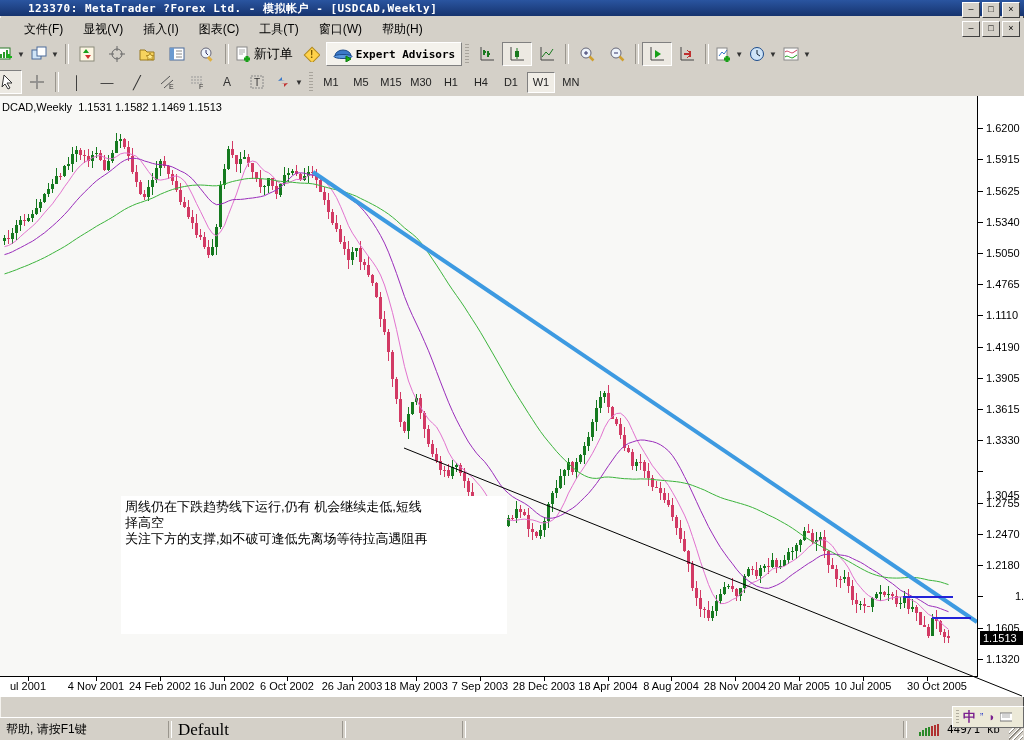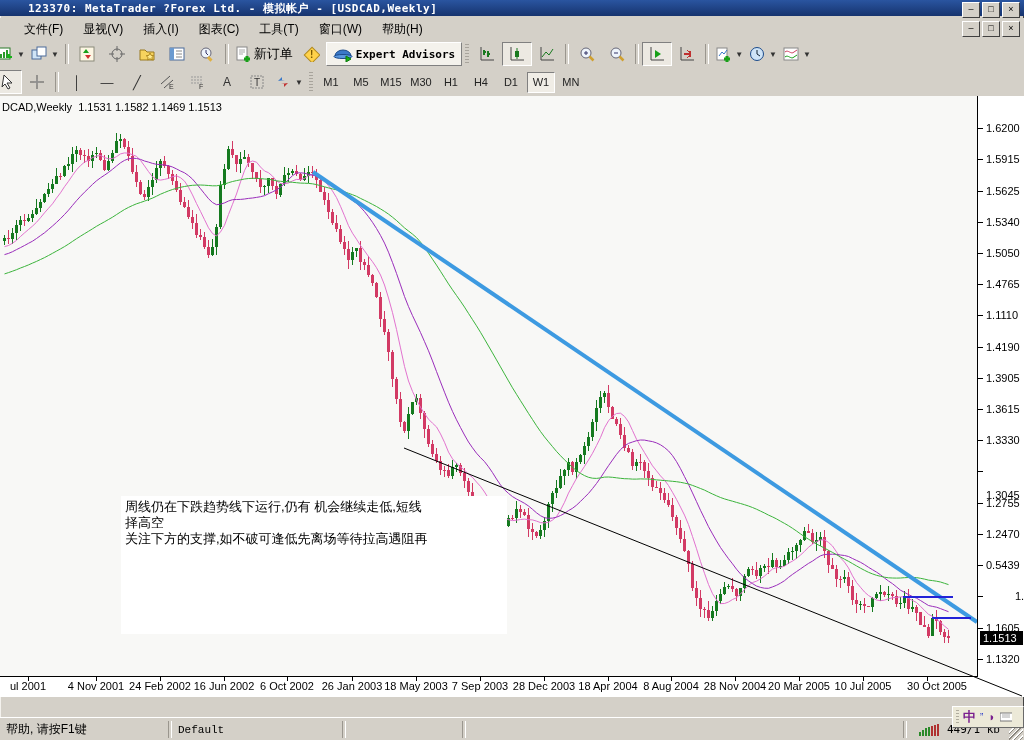--- a/index.html
+++ b/index.html
@@ -866,21 +866,21 @@
         <div class="ylab" style="top: 151px;">1.5050</div>
         <div class="ylab" style="top: 182px;">1.4765</div>
         <div class="ylab" style="top: 213px;">1.1110</div>
         <div class="ylab" style="top: 245px;">1.4190</div>
         <div class="ylab" style="top: 276px;">1.3905</div>
         <div class="ylab" style="top: 307px;">1.3615</div>
         <div class="ylab" style="top: 338px;">1.3330</div>
         <div class="ylab" style="top: 372px; margin-top: 21px;">1.3045</div>
         <div class="ylab" style="top: 401px;">1.2755</div>
         <div class="ylab" style="top: 432px;">1.2470</div>
-        <div class="ylab" style="top: 463px;">0.5439</div>
+        <div class="ylab" style="top: 463px;">1.2180</div>
         <div class="ylab" style="top: 494px; margin-left: 29px;">1.1895</div>
         <div class="ylab" style="top: 526px;">1.1605</div>
         <div class="ylab" style="top: 557px;">1.1320</div>
         <div class="curtag" style="top: 535px;">1.1513</div>
       </div>
     <div id="xaxis">
         <div class="xlab" style="left: 28px;">ul 2001</div>
         <div class="xlab" style="left: 96px;">4 Nov 2001</div>
         <div class="xlab" style="left: 160px;">24 Feb 2002</div>
         <div class="xlab" style="left: 224px;">16 Jun 2002</div>
@@ -895,21 +895,21 @@
         <div class="xlab" style="left: 799px;">20 Mar 2005</div>
         <div class="xlab" style="left: 863px;">10 Jul 2005</div>
         <div class="xlab" style="left: 937px;">30 Oct 2005</div>
       </div>
   </div>
 
 
   <div class="statusbar">
     <span class="scell" style="width:156px">帮助, 请按F1键</span>
     <span class="sdiv"></span>
-    <span class="scell" style="width:158px;font-family:Liberation Mono, monospace;font-size:11px">Default</span>
+    <span class="scell" style="width:158px;font-family:Liberation Serif, serif;font-size:17px">Default</span>
     <span class="sdiv"></span>
     <span class="scell" style="width:104px"></span>
     <span class="sdiv"></span>
     <span class="scell" style="width:425px"></span>
     <span class="sdiv"></span>
     <span class="sigbars">
       <i style="height:4px;background:#2a8a2a"></i>
         <i style="height:6px;background:#2a8a2a"></i>
       <i style="height:8px;background:#2a8a2a"></i>
         <i style="height:9px;background:#2a8a2a"></i>

